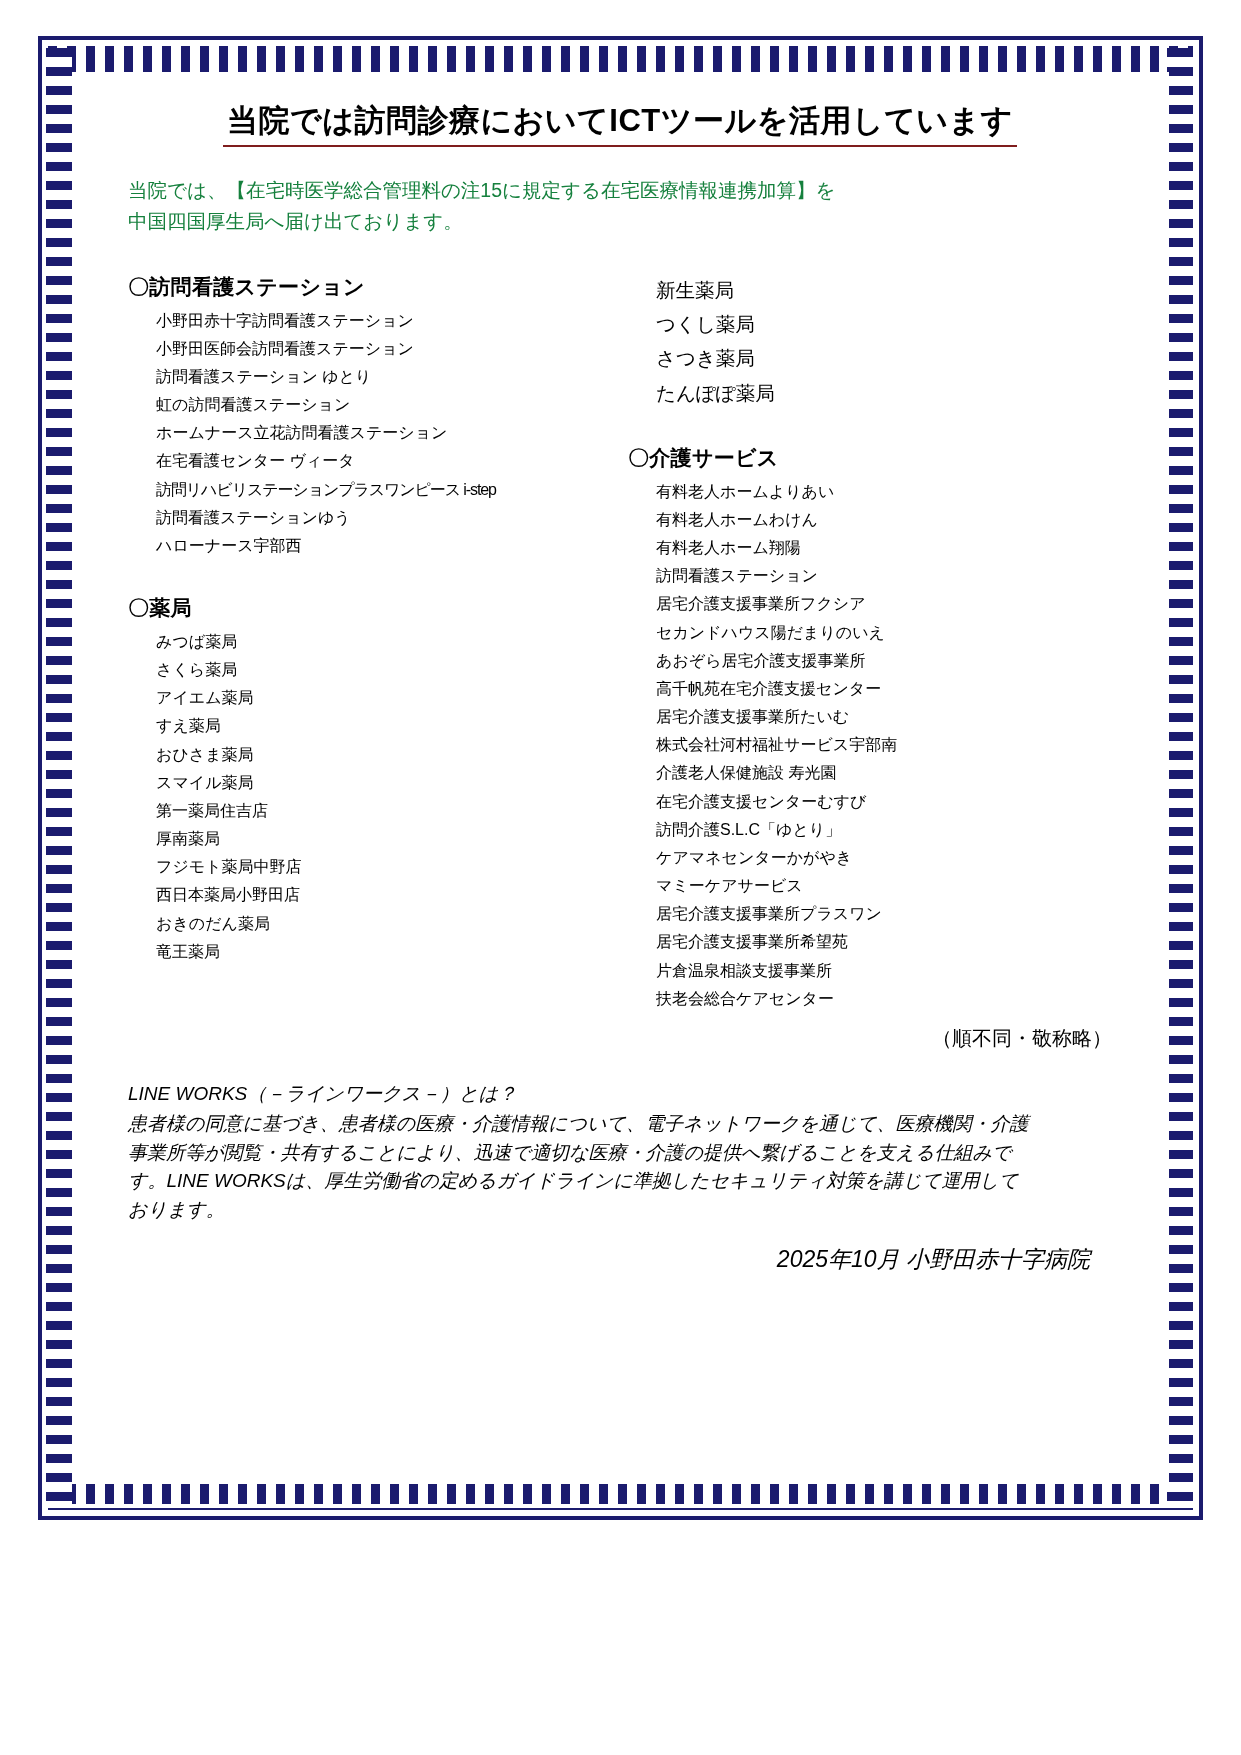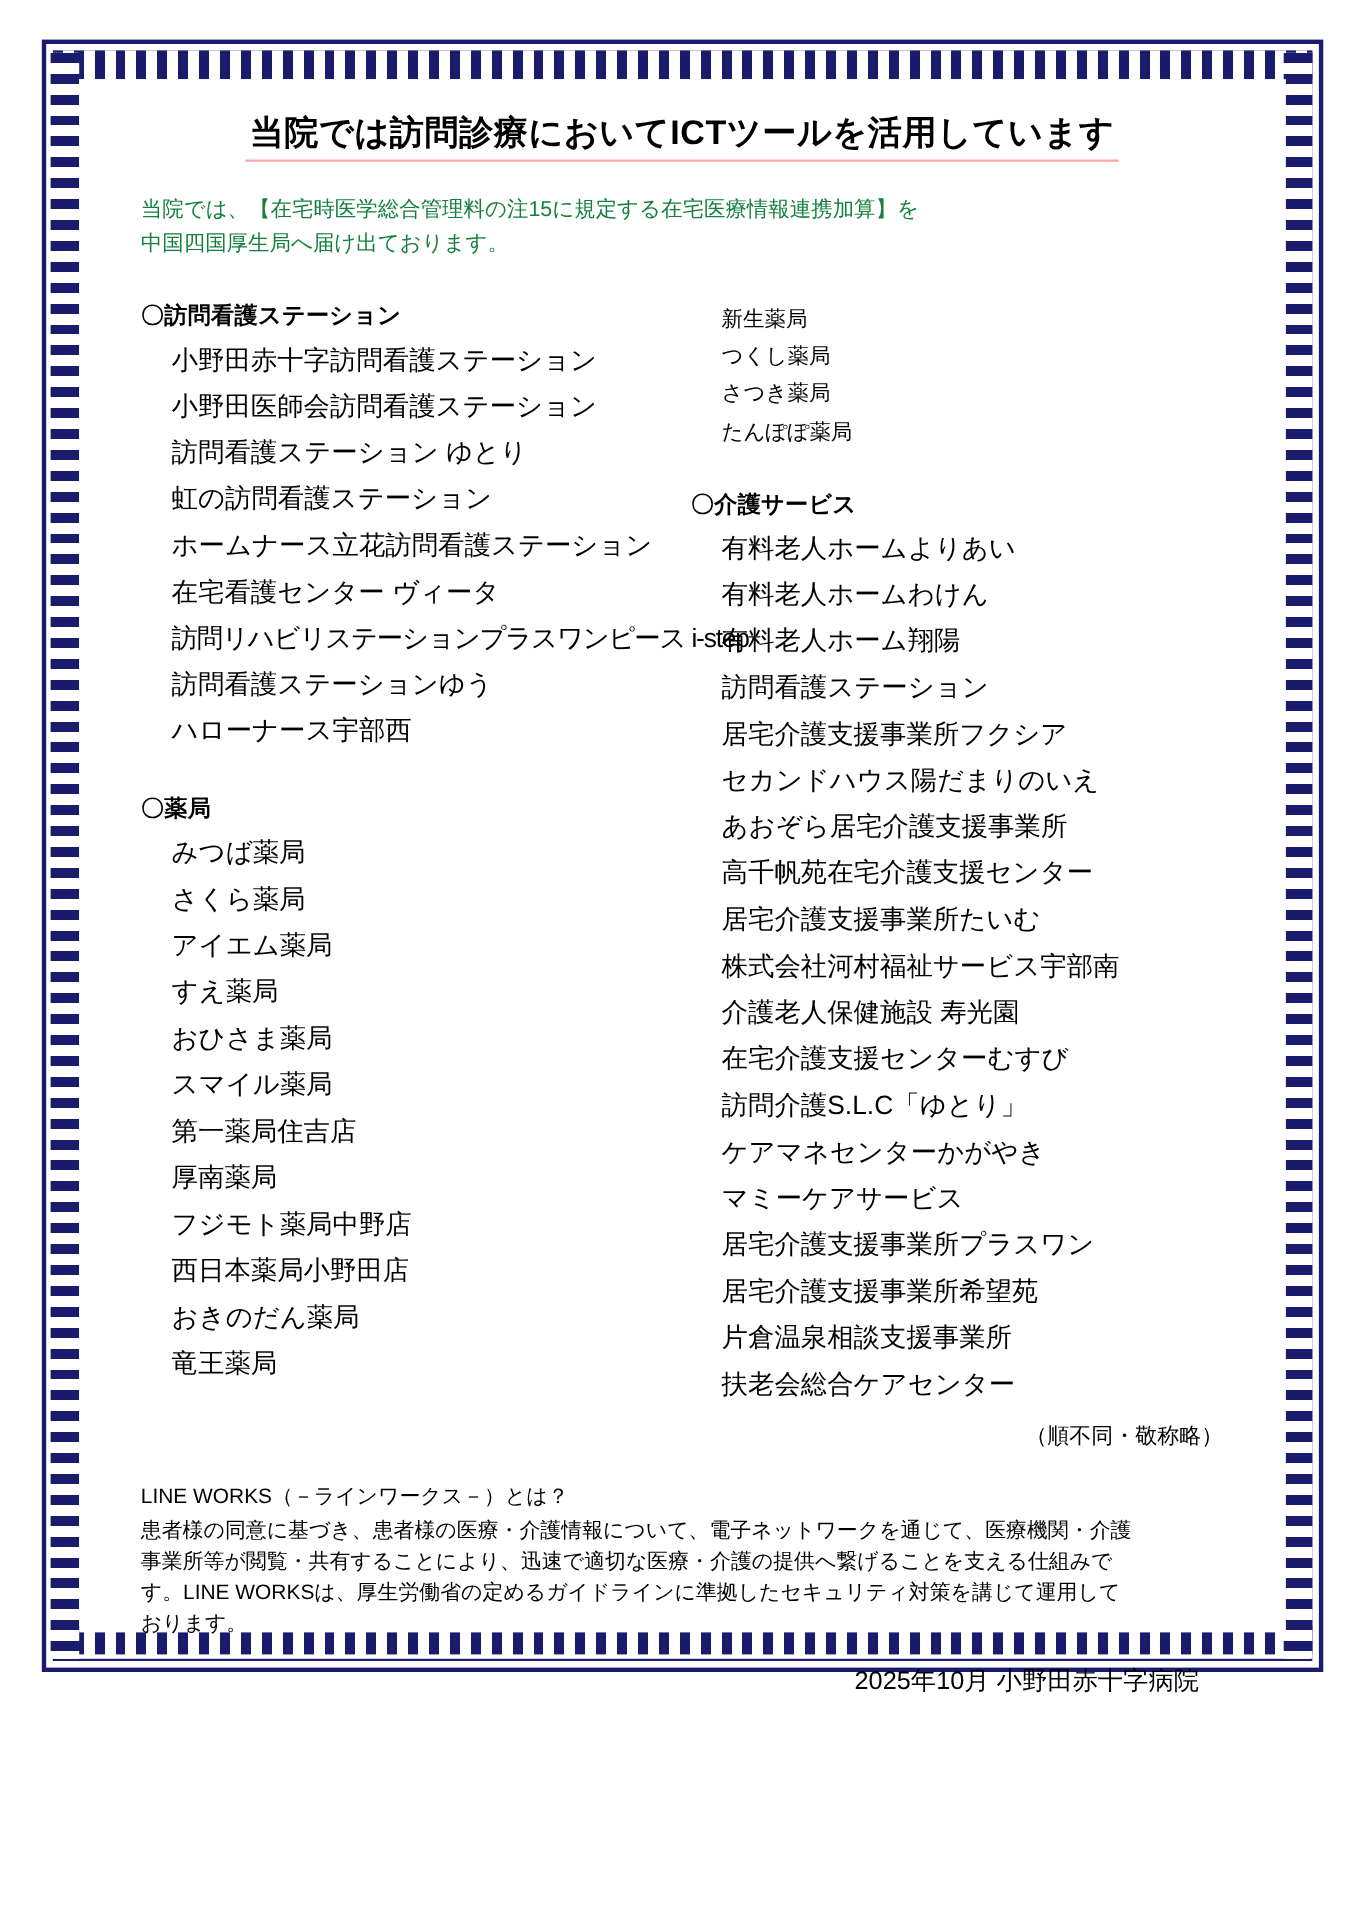--- a/index.html
+++ b/index.html
@@ -87,21 +87,21 @@
   }
 
   .doc-title {
     text-align: center;
     font-size: 31px;
     font-weight: bold;
     letter-spacing: 0.5px;
     margin: 14px 0 4px 0;
     color: #000;
     display: inline-block;
-    border-bottom: 2px solid #fca5a5;
+    border-bottom: 2px solid #7f1d1d;
     padding: 0 4px 3px 4px;
   }
   .title-wrap { text-align: center; }
 
   .para {
     font-size: 19.5px;
     line-height: 1.58;
     margin: 0 0 0 38px;
     color: #15803d;
   }
@@ -122,21 +122,21 @@
     margin: 0 0 6px 0;
     letter-spacing: 0.3px;
   }
   .cat.spaced { margin-top: 34px; }
   ul.items {
     list-style: none;
     margin: 0;
     padding: 0 0 0 28px;
   }
   ul.items li {
-    font-size: 24px;
+    font-size: 16px;
     line-height: 1.76;
     white-space: nowrap;
   }
   ul.items li.squeeze {
     letter-spacing: -1.1px;
   }
   .right-top-list {
     padding-left: 28px;
     margin: 0;
     list-style: none;
@@ -149,20 +149,21 @@
     text-align: right;
     font-size: 20px;
     margin-top: 12px;
     padding-right: 36px;
   }
 
   .footer {
     margin-top: 28px;
     margin-left: 38px;
     width: 1000px;
+    font-style: italic;
   }
   .footer .q {
     font-size: 19px;
     line-height: 1.5;
     margin: 0 0 2px 0;
   }
   .footer .body {
     font-size: 19px;
     line-height: 1.5;
     margin: 0;

